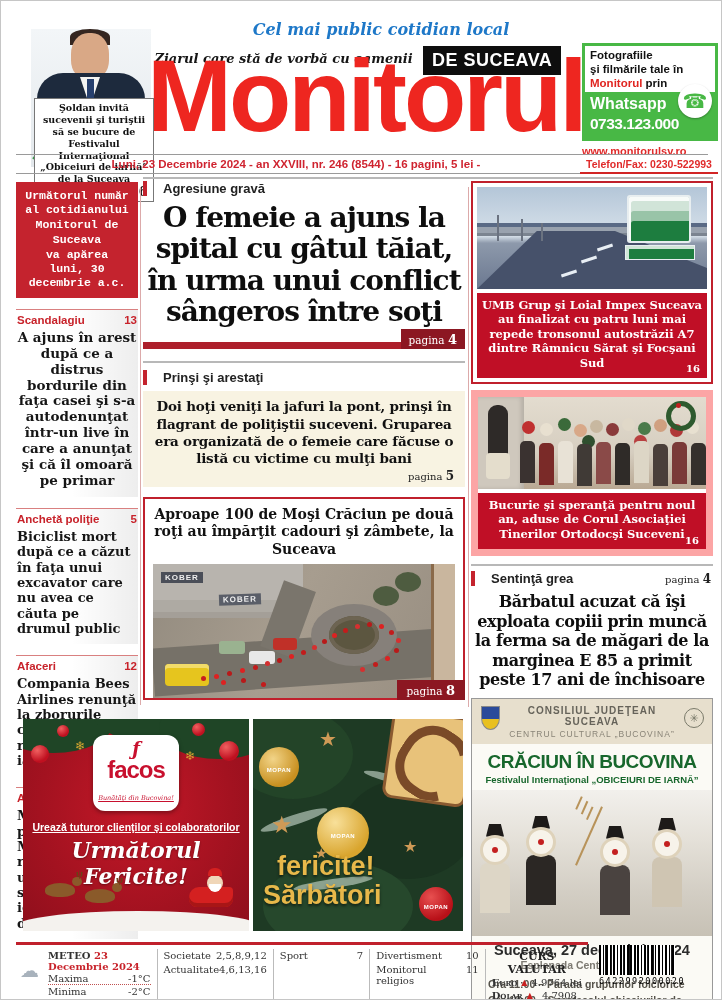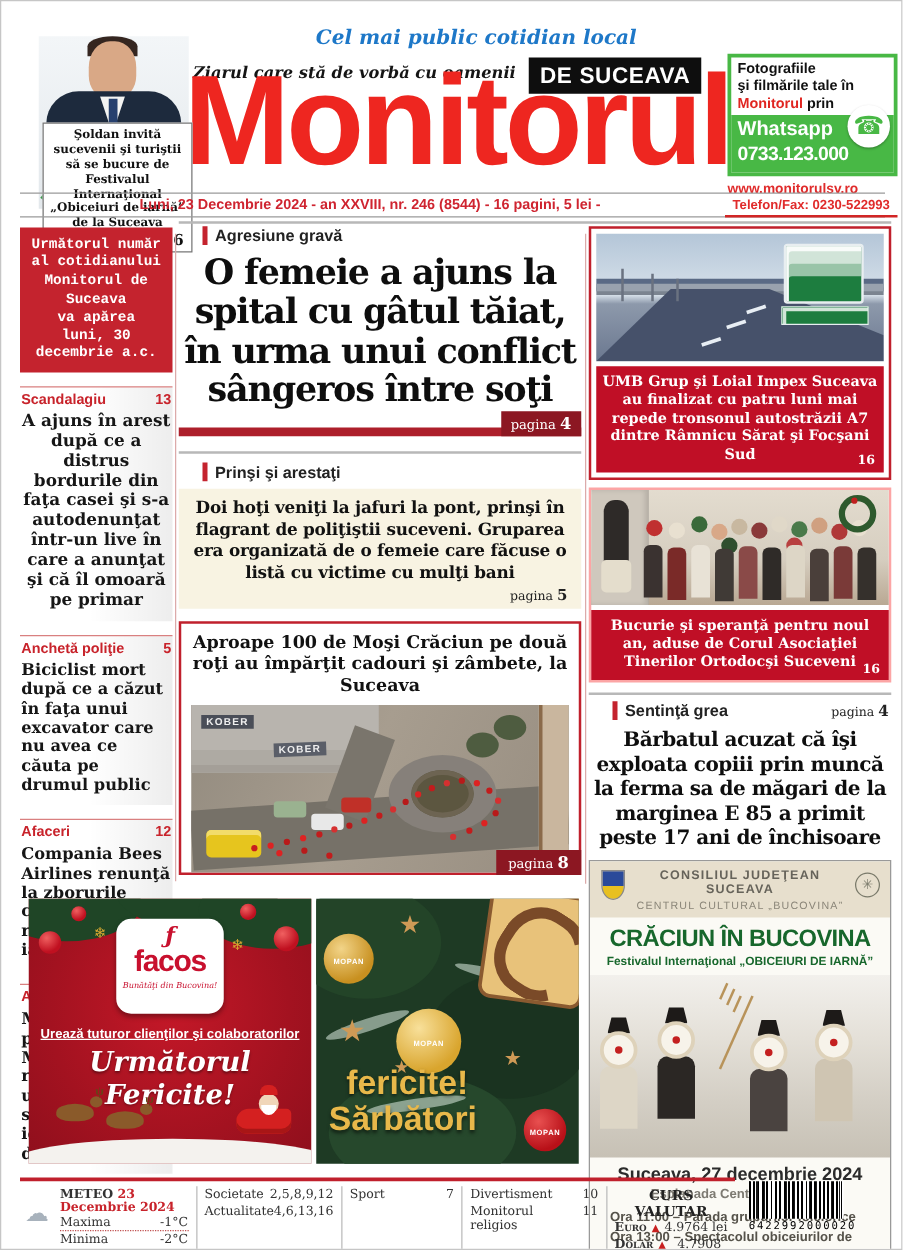--- a/index.html
+++ b/index.html
@@ -47,21 +47,21 @@
   .sb-announce .l1{font-size:11.5px;line-height:1.25;}
   .sb-announce .l2{font-size:11.5px;line-height:1.3;}
   .sb-item{margin-top:11px;border-top:1px solid #d98080;padding-top:2px;
            background:linear-gradient(to right,rgba(0,0,0,0) 45%,rgba(0,0,0,.07));}
   .sb-label{display:flex;justify-content:space-between;color:#c8232b;font:bold 11.5px "Liberation Sans",sans-serif;padding:2px 1px;}
   .sb-head{font:bold 13px/1.18 "DejaVu Serif",serif;color:#161616;padding:2px 1px 8px;}
   .sb-item.first .sb-head{text-align:center;font-size:13.5px;}
   .sb-item.i1{min-height:146px;} .sb-item.i2{min-height:92px;} .sb-item.i3{min-height:90px;} .sb-item.i4{min-height:76px;}
   
   .maincol{position:absolute;top:180px;left:142px;width:322px;}
-  .kicker{border-left:4px solid #c4232e;padding-left:6px;font:bold 13px "Liberation Sans",sans-serif;color:#222;margin-left:19px;}
+  .kicker{border-left:4px solid #c4232e;padding-left:16px;font:bold 13px "Liberation Sans",sans-serif;color:#222;}
   .lead-head{margin-top:6px;text-align:center;font:bold 28px/1.12 "DejaVu Serif",serif;color:#0e0e0e;letter-spacing:-1px;}
   .pag-wrap{position:relative;height:20px;margin-top:6px;}
   .pag-bar{position:absolute;left:0;right:0;bottom:4px;height:7px;background:#ad1f2b;}
   .pag-badge{position:absolute;right:0;bottom:4px;background:#8c1722;color:#fff;
              font:10.5px "DejaVu Serif",serif;padding:3px 8px 2px;}
   .pag-badge b{font-size:13px;}
   .rule{border-top:2px solid #b8b8b8;margin-top:8px;}
   .k2{margin-top:7px;}
   .arrests{margin-top:6px;background:#f8f3e2;padding:7px 9px 2px;}
   .arrests .h{text-align:center;font:bold 13.5px/1.28 "DejaVu Serif",serif;color:#111;letter-spacing:-.2px;}
@@ -105,21 +105,21 @@
   .hw-bridge{position:absolute;top:40px;left:0;width:100%;height:6px;background:#99a2ae;box-shadow:0 3px 0 #7b8490;}
   .hw-pill{position:absolute;top:46px;width:4px;height:14px;background:#838c99;}
   .hw-sign1{position:absolute;right:16px;top:8px;width:60px;height:44px;background:#1d7d3f;border:2px solid #e8eef0;border-radius:3px;
             box-shadow:inset 4px 6px 0 -2px rgba(255,255,255,.85),inset 4px 16px 0 -2px rgba(255,255,255,.55),inset 4px 26px 0 -2px rgba(255,255,255,.55);}
   .hw-sign2{position:absolute;right:12px;top:58px;width:68px;height:13px;background:#1d7d3f;border:1px solid #e8eef0;
             box-shadow:inset 4px 4px 0 -1px rgba(255,255,255,.8);}
   .hw-pole{position:absolute;width:2px;background:#6a7280;}
   .red-cap{position:relative;background:#c00f26;color:#fff;margin-top:4px;text-align:center;
            font:bold 11.5px/1.25 "DejaVu Serif",serif;padding:5px 4px 8px;}
   .red-cap .pg{position:absolute;right:7px;bottom:2px;font-size:10px;font-weight:bold;}
-  .choir-box{margin-top:6px;border:2px solid #fca5a5;}
+  .choir-box{margin-top:6px;border:7px solid #fca5a5;}
   .photo-choir{position:relative;height:92px;overflow:hidden;background:linear-gradient(#e3dccf 0%,#d6cec0 60%,#b9a893 100%);}
   .ch-wallL{position:absolute;left:0;top:0;width:46px;height:100%;background:#cfc8bd;box-shadow:inset -3px 0 4px rgba(0,0,0,.12);}
   .ch-teacher{position:absolute;left:10px;top:8px;width:20px;height:72px;background:#2e2a28;border-radius:9px 9px 0 0;}
   .ch-skirt{position:absolute;left:8px;top:56px;width:24px;height:26px;background:#e4ddcc;border-radius:4px;}
   .ch-heads{position:absolute;left:44px;top:24px;width:13px;height:13px;border-radius:50%;background:#c03030;
      box-shadow:18px 2px 0 #e8e0d0, 36px -3px 0 #3a6a3a, 52px 3px 0 #d8a888, 68px -1px 0 #c8b8a0,
      84px 2px 0 #8a3a3a, 100px -3px 0 #e0d8c8, 116px 1px 0 #4a7a4a, 132px -2px 0 #d0a080,
      148px 3px 0 #b03838, 164px 0 0 #e8e0d0, 112px 14px 0 #b84040, 60px 14px 0 #2f4f2f;}
   .ch-bodies{position:absolute;left:42px;top:44px;width:15px;height:42px;border-radius:5px 5px 0 0;background:#3a3230;
      box-shadow:19px 2px 0 #7a2a28, 38px 0 0 #e8e2d6, 57px 3px 0 #403a36, 76px 1px 0 #8a4a48,
@@ -155,21 +155,21 @@
   
   .facos{position:absolute;top:718px;left:22px;width:226px;height:212px;overflow:hidden;
          background:radial-gradient(ellipse at 50% 42%,#c41828 0%,#a31220 60%,#8e0f1c 100%);}
   .fa-branch{position:absolute;border-radius:50%;background:#1f4526;}
   .fa-ball{position:absolute;border-radius:50%;background:radial-gradient(circle at 35% 30%,#f06060,#c01020 65%);}
   .fa-flake{position:absolute;color:#d8a830;font-size:12px;}
   .fa-logo{position:absolute;top:16px;left:70px;width:86px;height:76px;background:#fff;border-radius:12px;
            text-align:center;box-shadow:0 2px 4px rgba(0,0,0,.35);}
   .fa-f{color:#c8102e;font:bold italic 18px "DejaVu Serif",serif;line-height:18px;margin-top:5px;}
   .fa-name{color:#c8102e;font:bold 24px/1 "Liberation Sans",sans-serif;letter-spacing:-1px;}
-  .fa-slogan{color:#c8102e;font:italic 6.5px "DejaVu Serif",serif;margin-top:2px;}
+  .fa-slogan{color:#c8102e;font:italic 6.5px "DejaVu Serif",serif;margin-top:12px;text-decoration:underline;}
   .fa-msg{position:absolute;top:102px;left:6px;right:6px;text-align:center;color:#fff;font:bold 10.5px "Liberation Sans",sans-serif;text-decoration:underline;}
   .fa-greet{position:absolute;top:118px;left:0;right:0;text-align:center;color:#fff;
             font:bold italic 22px "DejaVu Serif",serif;text-shadow:0 1px 2px rgba(0,0,0,.4);}
   .fa-snow{position:absolute;bottom:-14px;left:-10px;width:250px;height:34px;background:#f4f2ee;border-radius:50%;}
   .fa-deer{position:absolute;width:30px;height:14px;background:#8a5a2a;border-radius:50% 50% 40% 40%;}
   .fa-deer i{position:absolute;right:-7px;top:-6px;width:10px;height:9px;background:#8a5a2a;border-radius:50%;}
   .fa-deer b{position:absolute;right:-8px;top:-15px;color:#6a4218;font:bold 10px serif;}
   .fa-sleigh{position:absolute;right:16px;bottom:24px;width:44px;height:20px;background:#d42020;border-radius:10px 4px 8px 8px;box-shadow:inset 0 -4px 0 #a81616;}
   .fa-santa{position:absolute;right:26px;bottom:40px;width:16px;height:16px;border-radius:50%;background:#f0d6b8;}
   .fa-santa i{position:absolute;left:1px;top:-7px;width:14px;height:8px;background:#d42020;border-radius:6px 6px 0 0;}

